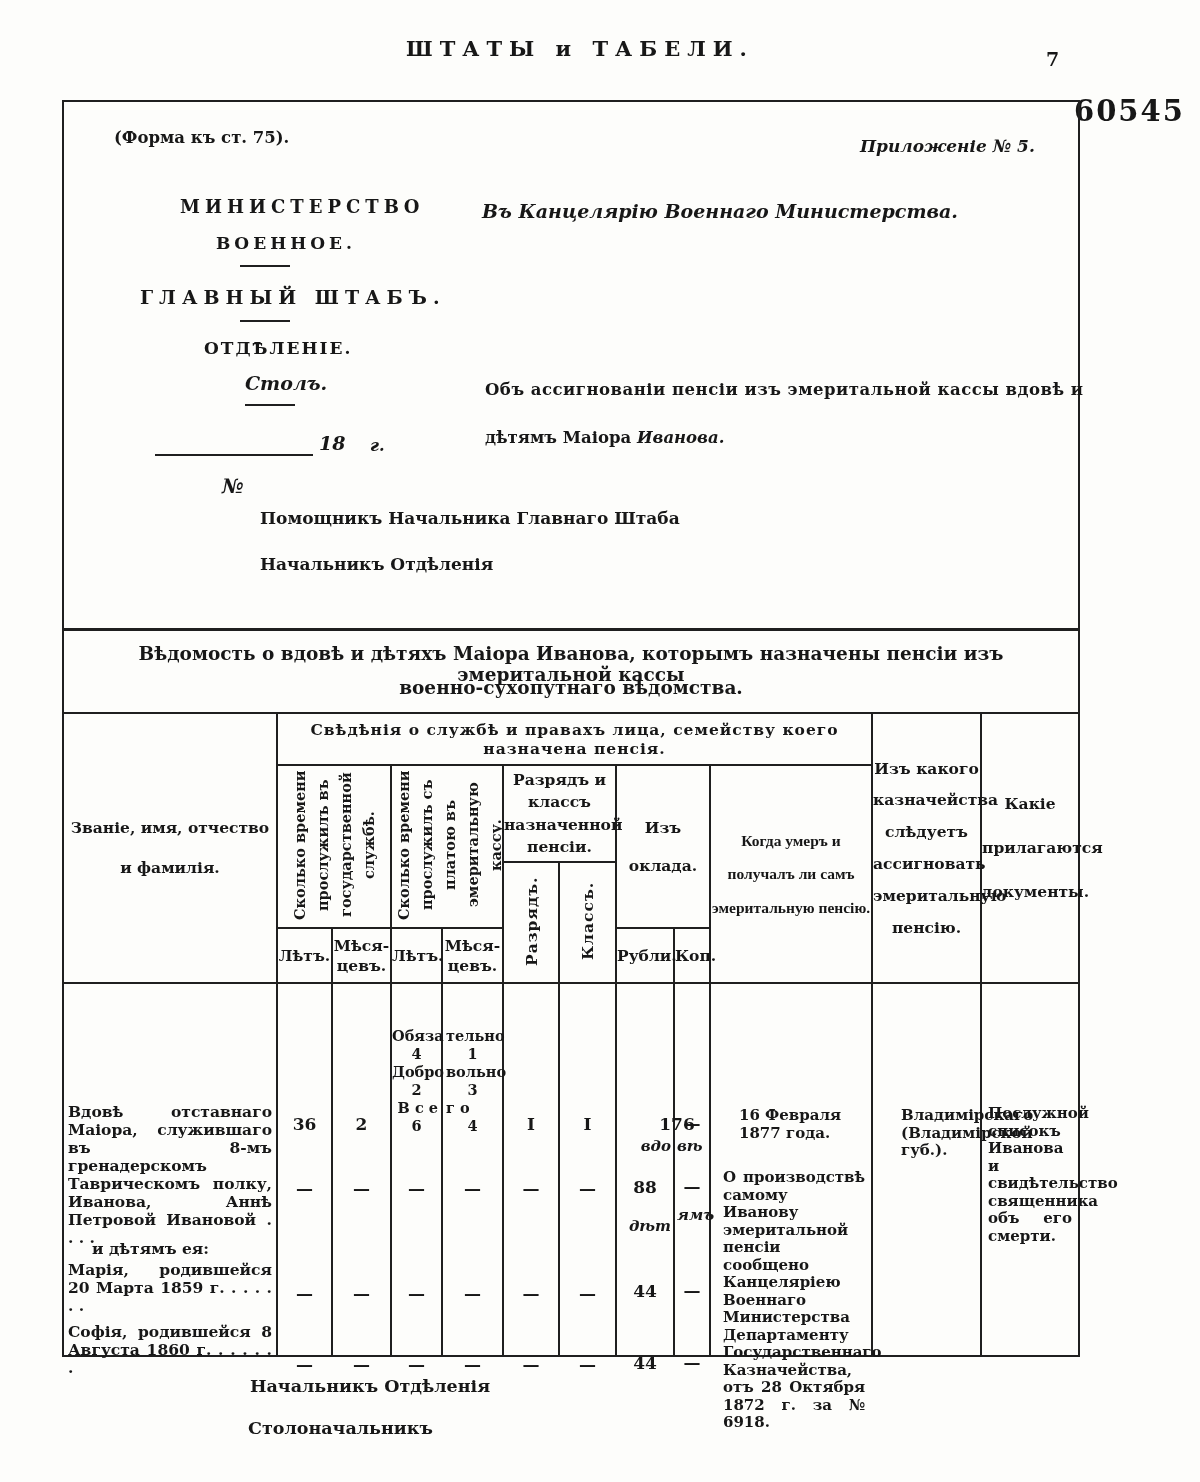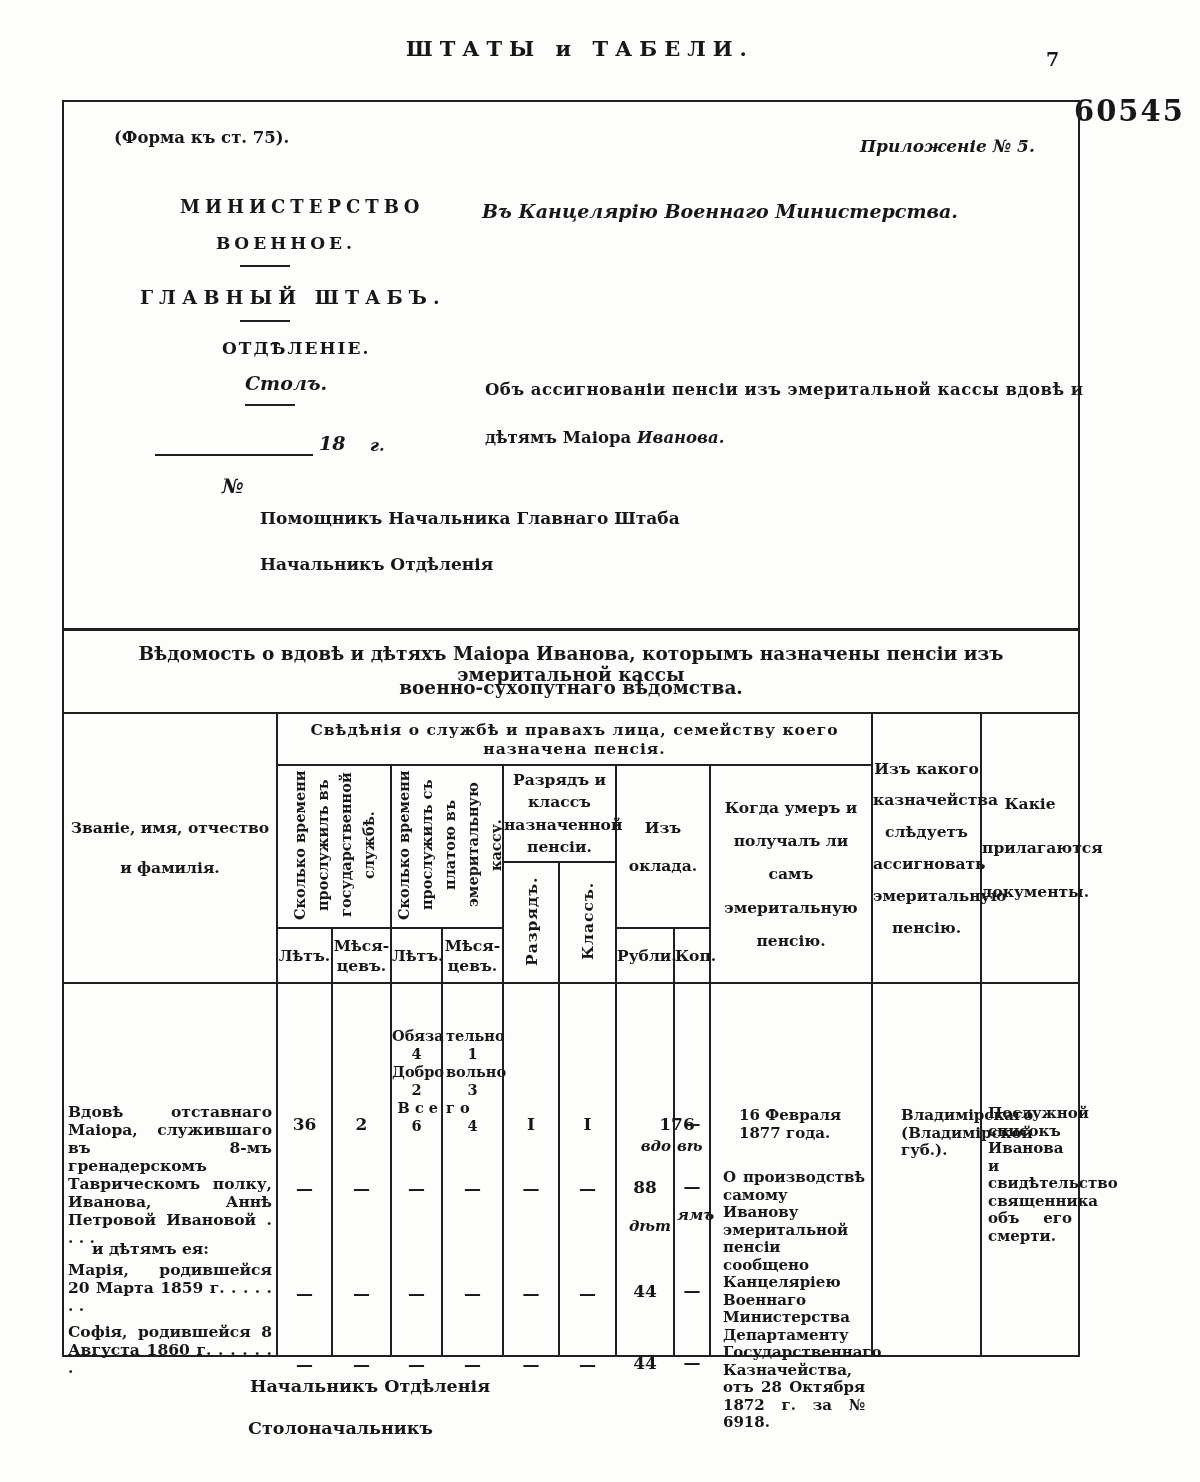--- a/index.html
+++ b/index.html
@@ -28,21 +28,21 @@
   
   table.main { position:absolute; left:62px; top:712px; width:1016px;
     border-collapse:collapse; table-layout:fixed; }
   table.main td { border:2px solid #1f1f1f; text-align:center; vertical-align:middle;
     padding:0; font-weight:700; }
   td.hdr { font-size:15.5px; }
   .h-name { font-size:16.5px; line-height:2.6; padding:0 6px; }
   .h-span { font-size:16.5px; letter-spacing:1px; }
   .h-rankgrp { font-size:15.5px; line-height:1.45; padding:0 6px; }
   .h-salary { font-size:16.5px; line-height:2.4; padding:0 16px; }
-  .h-died { font-size:16px; line-height:2.15; padding:0 9px; }
+  .h-died { font-size:16px; line-height:2.15; padding:0 9px;font-family:Liberation Serif, serif; }
   .h-treasury { font-size:15px; line-height:2.05; padding:0 4px; }
   .h-docs { font-size:15.5px; line-height:2.85; padding:0 4px; }
   .h-small { font-size:15px; line-height:1.25; }
   .vtext { display:inline-block; writing-mode:vertical-rl; transform:rotate(180deg);
     font-size:14.5px; line-height:23px; font-weight:700; height:150px; }
   .vtext-single { display:inline-block; writing-mode:vertical-rl; transform:rotate(180deg);
     font-size:15.5px; font-weight:700; height:110px; letter-spacing:1px; }
   
   td.bodycell { vertical-align:top; }
   .bwrap { position:relative; height:301px; }
@@ -78,21 +78,21 @@
 
     <div class="abs b" style="left:116px; top:94px; font-size:18px; letter-spacing:5px;">МИНИСТЕРСТВО</div>
     <div class="abs b i" style="left:418px; top:98px; font-size:19px;">Въ Канцелярію Военнаго Министерства.</div>
 
     <div class="abs b" style="left:152px; top:131px; font-size:17px; letter-spacing:4px;">ВОЕННОЕ.</div>
     <div class="abs rule" style="left:176px; top:163px; width:50px;"></div>
 
     <div class="abs b" style="left:76px; top:184px; font-size:19px; letter-spacing:6px;">ГЛАВНЫЙ ШТАБЪ.</div>
     <div class="abs rule" style="left:176px; top:218px; width:50px;"></div>
 
-    <div class="abs b" style="left:140px; top:236px; font-size:17px; letter-spacing:2px;margin-left:18px;">ОТДѢЛЕНІЕ.</div>
+    <div class="abs b" style="left:140px; top:236px; font-size:17px; letter-spacing:2px;">ОТДѢЛЕНІЕ.</div>
     <div class="abs b i" style="left:181px; top:270px; font-size:19px;">Столъ.</div>
 
     <div class="abs b" style="left:421px; top:278px; font-size:16.5px; letter-spacing:0.5px;">Объ ассигнованіи пенсіи изъ эмеритальной кассы вдовѣ и</div>
     <div class="abs rule" style="left:181px; top:302px; width:50px;"></div>
     <div class="abs b" style="left:421px; top:326px; font-size:16.5px;"><span>дѣтямъ Маіора</span>&nbsp;<span class="i">Иванова.</span></div>
 
     <div class="abs rule" style="left:91px; top:352px; width:158px;"></div>
     <div class="abs b i" style="left:255px; top:330px; font-size:19px;">18</div>
     <div class="abs b i" style="left:306px; top:334px; font-size:16px;">г.</div>
 

